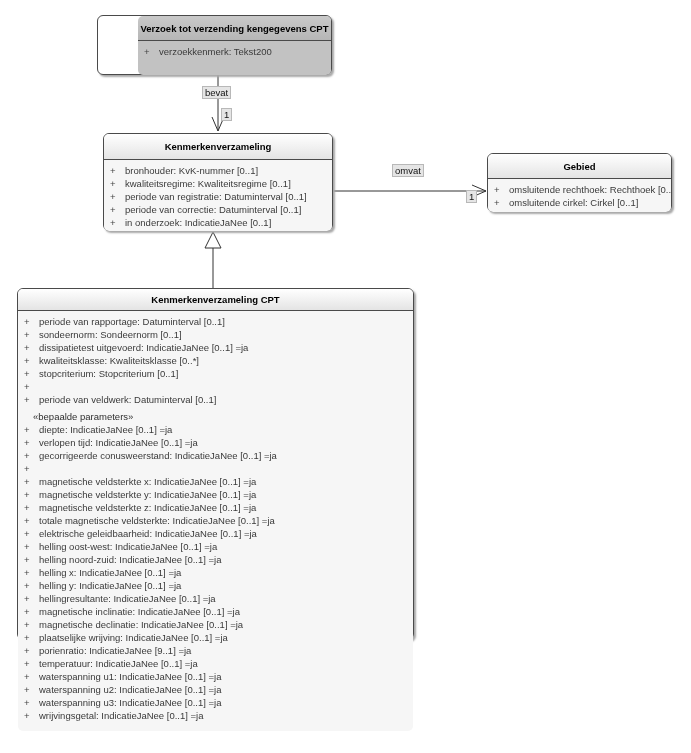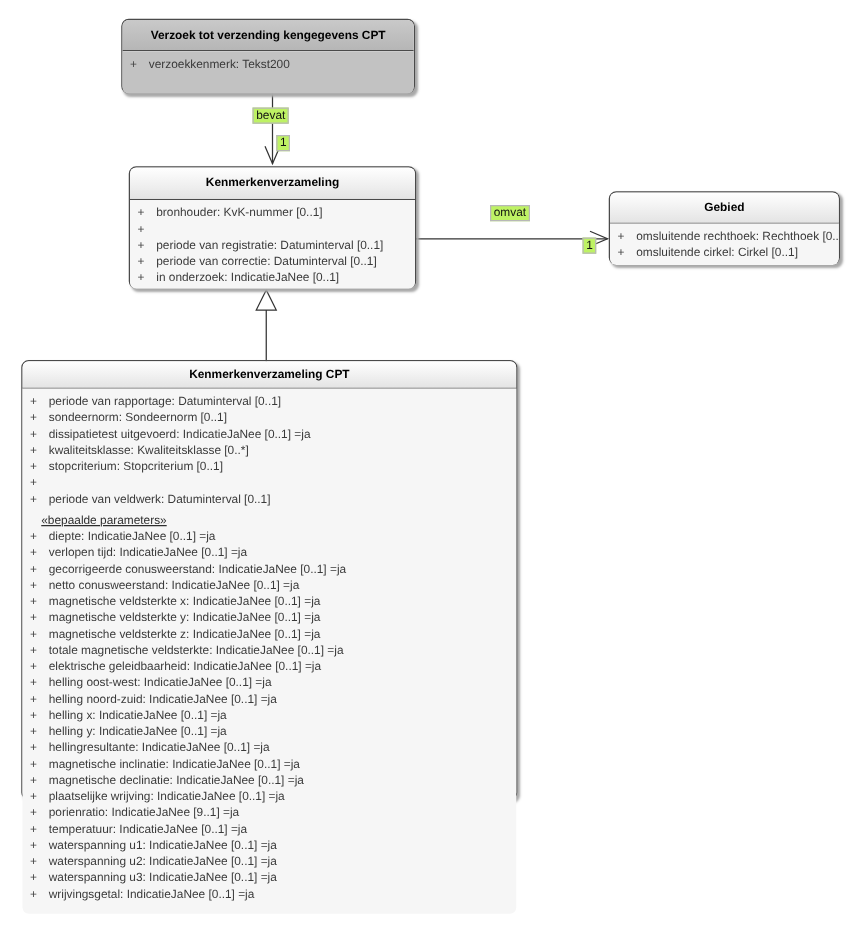--- a/index.html
+++ b/index.html
@@ -18,26 +18,26 @@
   }
   .cls-body { border-radius:0 0 5px 5px; overflow:hidden; }
   .light .cls-header { background:linear-gradient(180deg,#ffffff 0%,#e4e4e4 100%); }
   .light .cls-body   { background:#f6f6f6; }
   .gray  .cls-header { background:linear-gradient(180deg,#c9c9c9 0%,#b6b6b6 100%); }
   .gray  .cls-body   { background:#c2c2c2; }
   .attr-row { display:flex; line-height:13px; white-space:nowrap; }
   .vis { flex:none; width:15px; padding-left:6px; color:#444; }
   .attr-text { color:#3a3a3a; }
   .pad-top { padding-top:4px; }
-  .stereo-row { padding-left:15px; line-height:13px; margin-top:4px; color:#2e2e2e; white-space:nowrap;text-decoration:underline; }
+  .stereo-row { padding-left:15px; line-height:13px; margin-top:4px; color:#2e2e2e; white-space:nowrap; }
   .edge-layer { position:absolute; left:0; top:0; pointer-events:none; }
   .edge-layer line, .edge-layer polyline { stroke:#333; stroke-width:1; fill:none; pointer-events:auto; }
   .edge-layer polygon { stroke:#333; stroke-width:1; fill:#ffffff; pointer-events:auto; }
   .edge-label, .mult-label {
-    position:absolute; background:#bef264; border:1px solid #b8b8b8;
+    position:absolute; background:#e5e5e5; border:1px solid #b8b8b8;
     font-size:9.5px; line-height:11px; padding:0 2px; color:#111; white-space:nowrap;
   }
 </style>
 </head>
 <body>
 
 <div id="canvas">
 
   <svg class="edge-layer" width="691" height="753">
     <g>
@@ -52,21 +52,21 @@
       <line x1="213" y1="289" x2="213" y2="248"></line>
       <polygon points="213,232 205,248 221,248"></polygon>
     </g>
   </svg>
 
   <div class="edge-label" style="left:202px; top:86px;">bevat</div>
   <div class="mult-label" style="left:221px; top:108px;">1</div>
   <div class="edge-label" style="left:392px; top:164px;">omvat</div>
   <div class="mult-label" style="left:466px; top:190px;">1</div>
 
-  <div class="uml-class gray" style="left:97px; top:15px; width:235px; height:60px;">
+  <div class="uml-class gray" style="left:97px; top:15px; width:235px; height:60px;padding-left:40px;">
     <div class="cls-header" style="height:24px;">Verzoek tot verzending kengegevens CPT</div>
     <div class="cls-body" style="height:34px;">
       <div class="pad-top">
           <div class="attr-row">
           <span class="vis">+</span>
           <span class="attr-text">verzoekkenmerk: Tekst200</span>
         </div>
         </div>
     </div>
   </div>
@@ -74,20 +74,21 @@
   <div class="uml-class light" style="left:103px; top:133px; width:230px; height:98px;">
     <div class="cls-header" style="height:25px;">Kenmerkenverzameling</div>
     <div class="cls-body" style="height:71px;">
       <div class="pad-top">
           <div class="attr-row">
           <span class="vis">+</span>
           <span class="attr-text">bronhouder: KvK-nummer [0..1]</span>
         </div>
           <div class="attr-row">
           <span class="vis">+</span>
+          <span class="attr-text">kwaliteitsregime: Kwaliteitsregime [0..1]</span>
         </div>
           <div class="attr-row">
           <span class="vis">+</span>
           <span class="attr-text">periode van registratie: Datuminterval [0..1]</span>
         </div>
           <div class="attr-row">
           <span class="vis">+</span>
           <span class="attr-text">periode van correctie: Datuminterval [0..1]</span>
         </div>
           <div class="attr-row">
@@ -155,21 +156,20 @@
           <div class="attr-row">
           <span class="vis">+</span>
           <span class="attr-text">verlopen tijd: IndicatieJaNee [0..1] =ja</span>
         </div>
           <div class="attr-row">
           <span class="vis">+</span>
           <span class="attr-text">gecorrigeerde conusweerstand: IndicatieJaNee [0..1] =ja</span>
         </div>
           <div class="attr-row">
           <span class="vis">+</span>
-          <span class="attr-text">netto conusweerstand: IndicatieJaNee [0..1] =ja</span>
         </div>
           <div class="attr-row">
           <span class="vis">+</span>
           <span class="attr-text">magnetische veldsterkte x: IndicatieJaNee [0..1] =ja</span>
         </div>
           <div class="attr-row">
           <span class="vis">+</span>
           <span class="attr-text">magnetische veldsterkte y: IndicatieJaNee [0..1] =ja</span>
         </div>
           <div class="attr-row">

